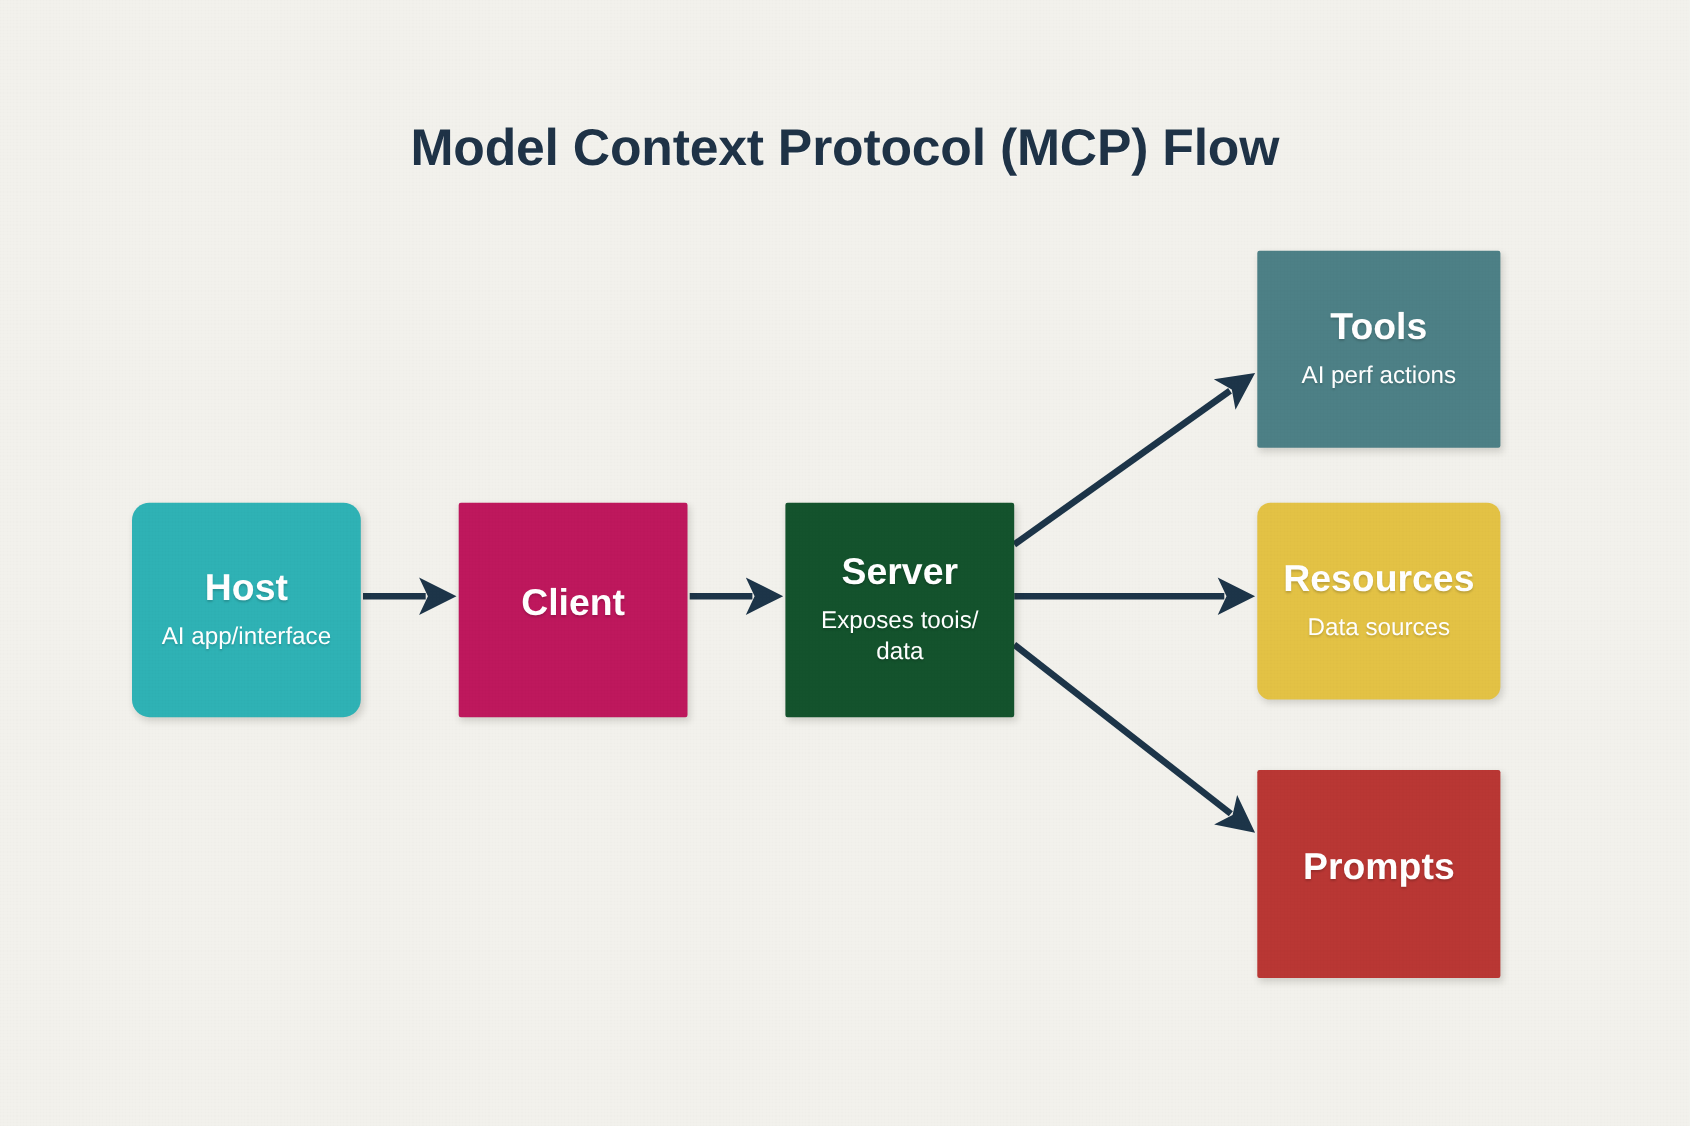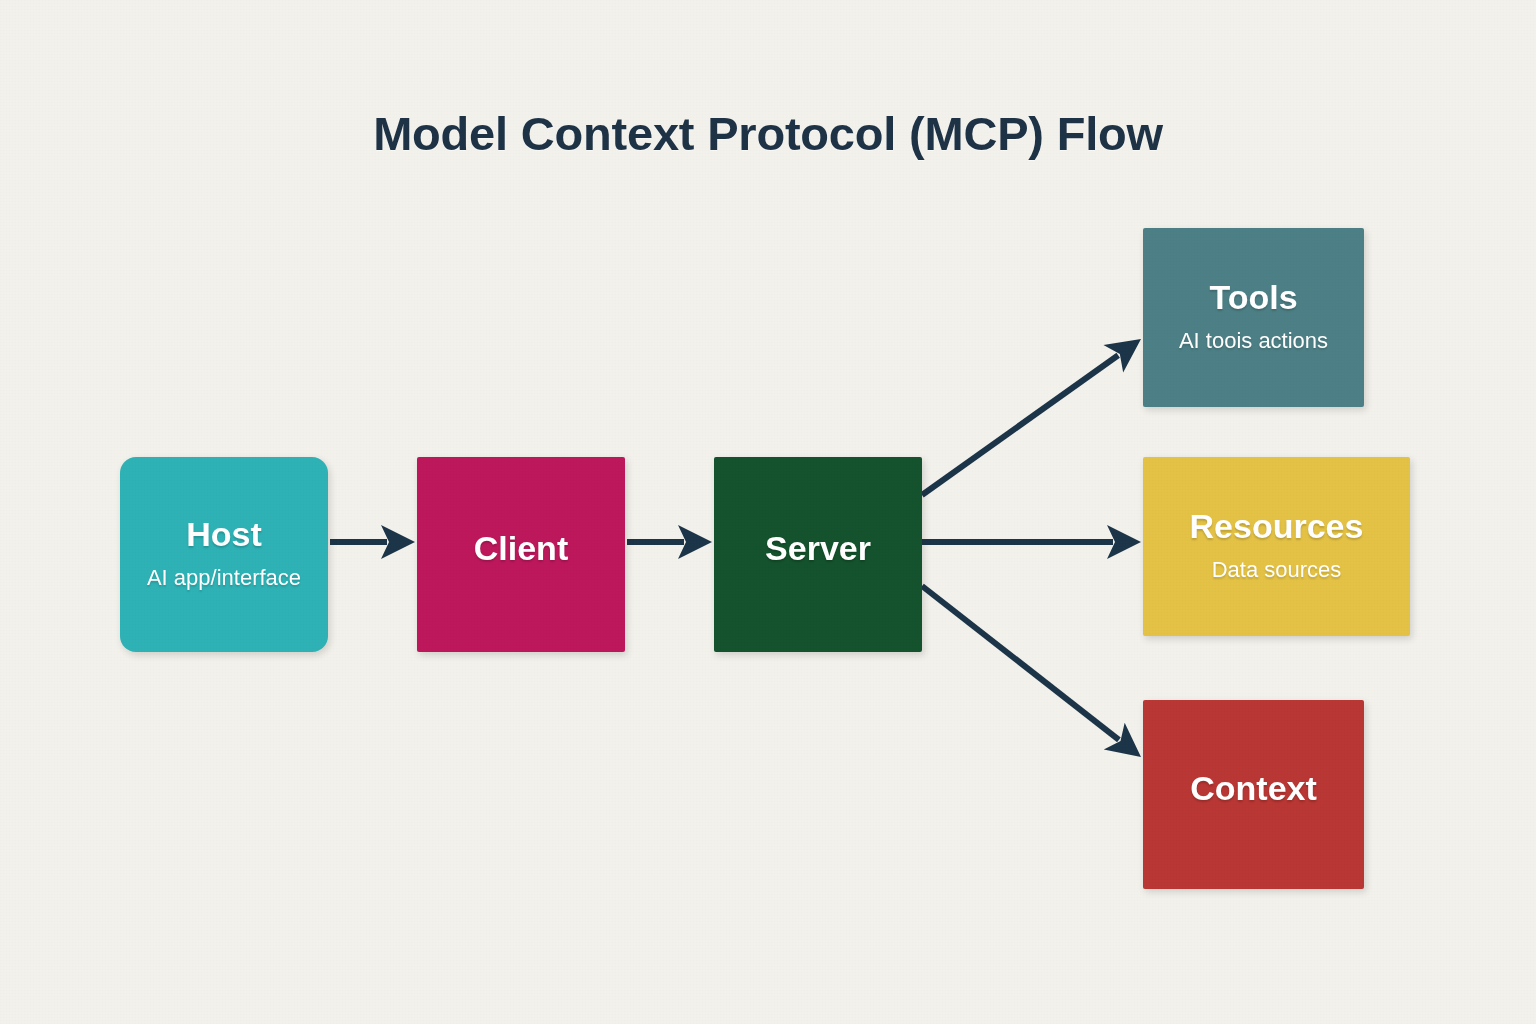--- a/index.html
+++ b/index.html
@@ -114,27 +114,28 @@
   <div id="nodes-layer">
       <div class="node" style="left: 120px; top: 457px; width: 208px; height: 195px; background: rgb(47, 178, 181); border-radius: 16px;">
         <div class="node-title">Host</div>
         <div class="node-sub">AI app/interface</div>
       </div>
       <div class="node" style="left: 417px; top: 457px; width: 208px; height: 195px; background: #be185d;">
         <div class="node-title">Client</div>
       </div>
       <div class="node" style="left: 714px; top: 457px; width: 208px; height: 195px; background: #14532d;">
         <div class="node-title">Server</div>
+        <div class="node-sub">Exposes toois/ data</div>
       </div>
       <div class="node" style="left: 1143px; top: 228px; width: 221px; height: 179px; background: rgb(77, 128, 134);">
         <div class="node-title">Tools</div>
-        <div class="node-sub">AI toois actions</div>
+        <div class="node-sub">AI perf actions</div>
       </div>
-      <div class="node" style="left: 1143px; top: 457px; width: 267px; height: 179px; background: rgb(227, 194, 69);">
+      <div class="node" style="left: 1143px; top: 457px; width: 221px; height: 179px; background: rgb(227, 194, 69); border-radius: 12px;">
         <div class="node-title">Resources</div>
         <div class="node-sub">Data sources</div>
       </div>
       <div class="node" style="left: 1143px; top: 700px; width: 221px; height: 189px; background: rgb(185, 55, 52);">
-        <div class="node-title">Context</div>
+        <div class="node-title">Prompts</div>
       </div>
     </div>
 
 </div>
 
 </body></html>

